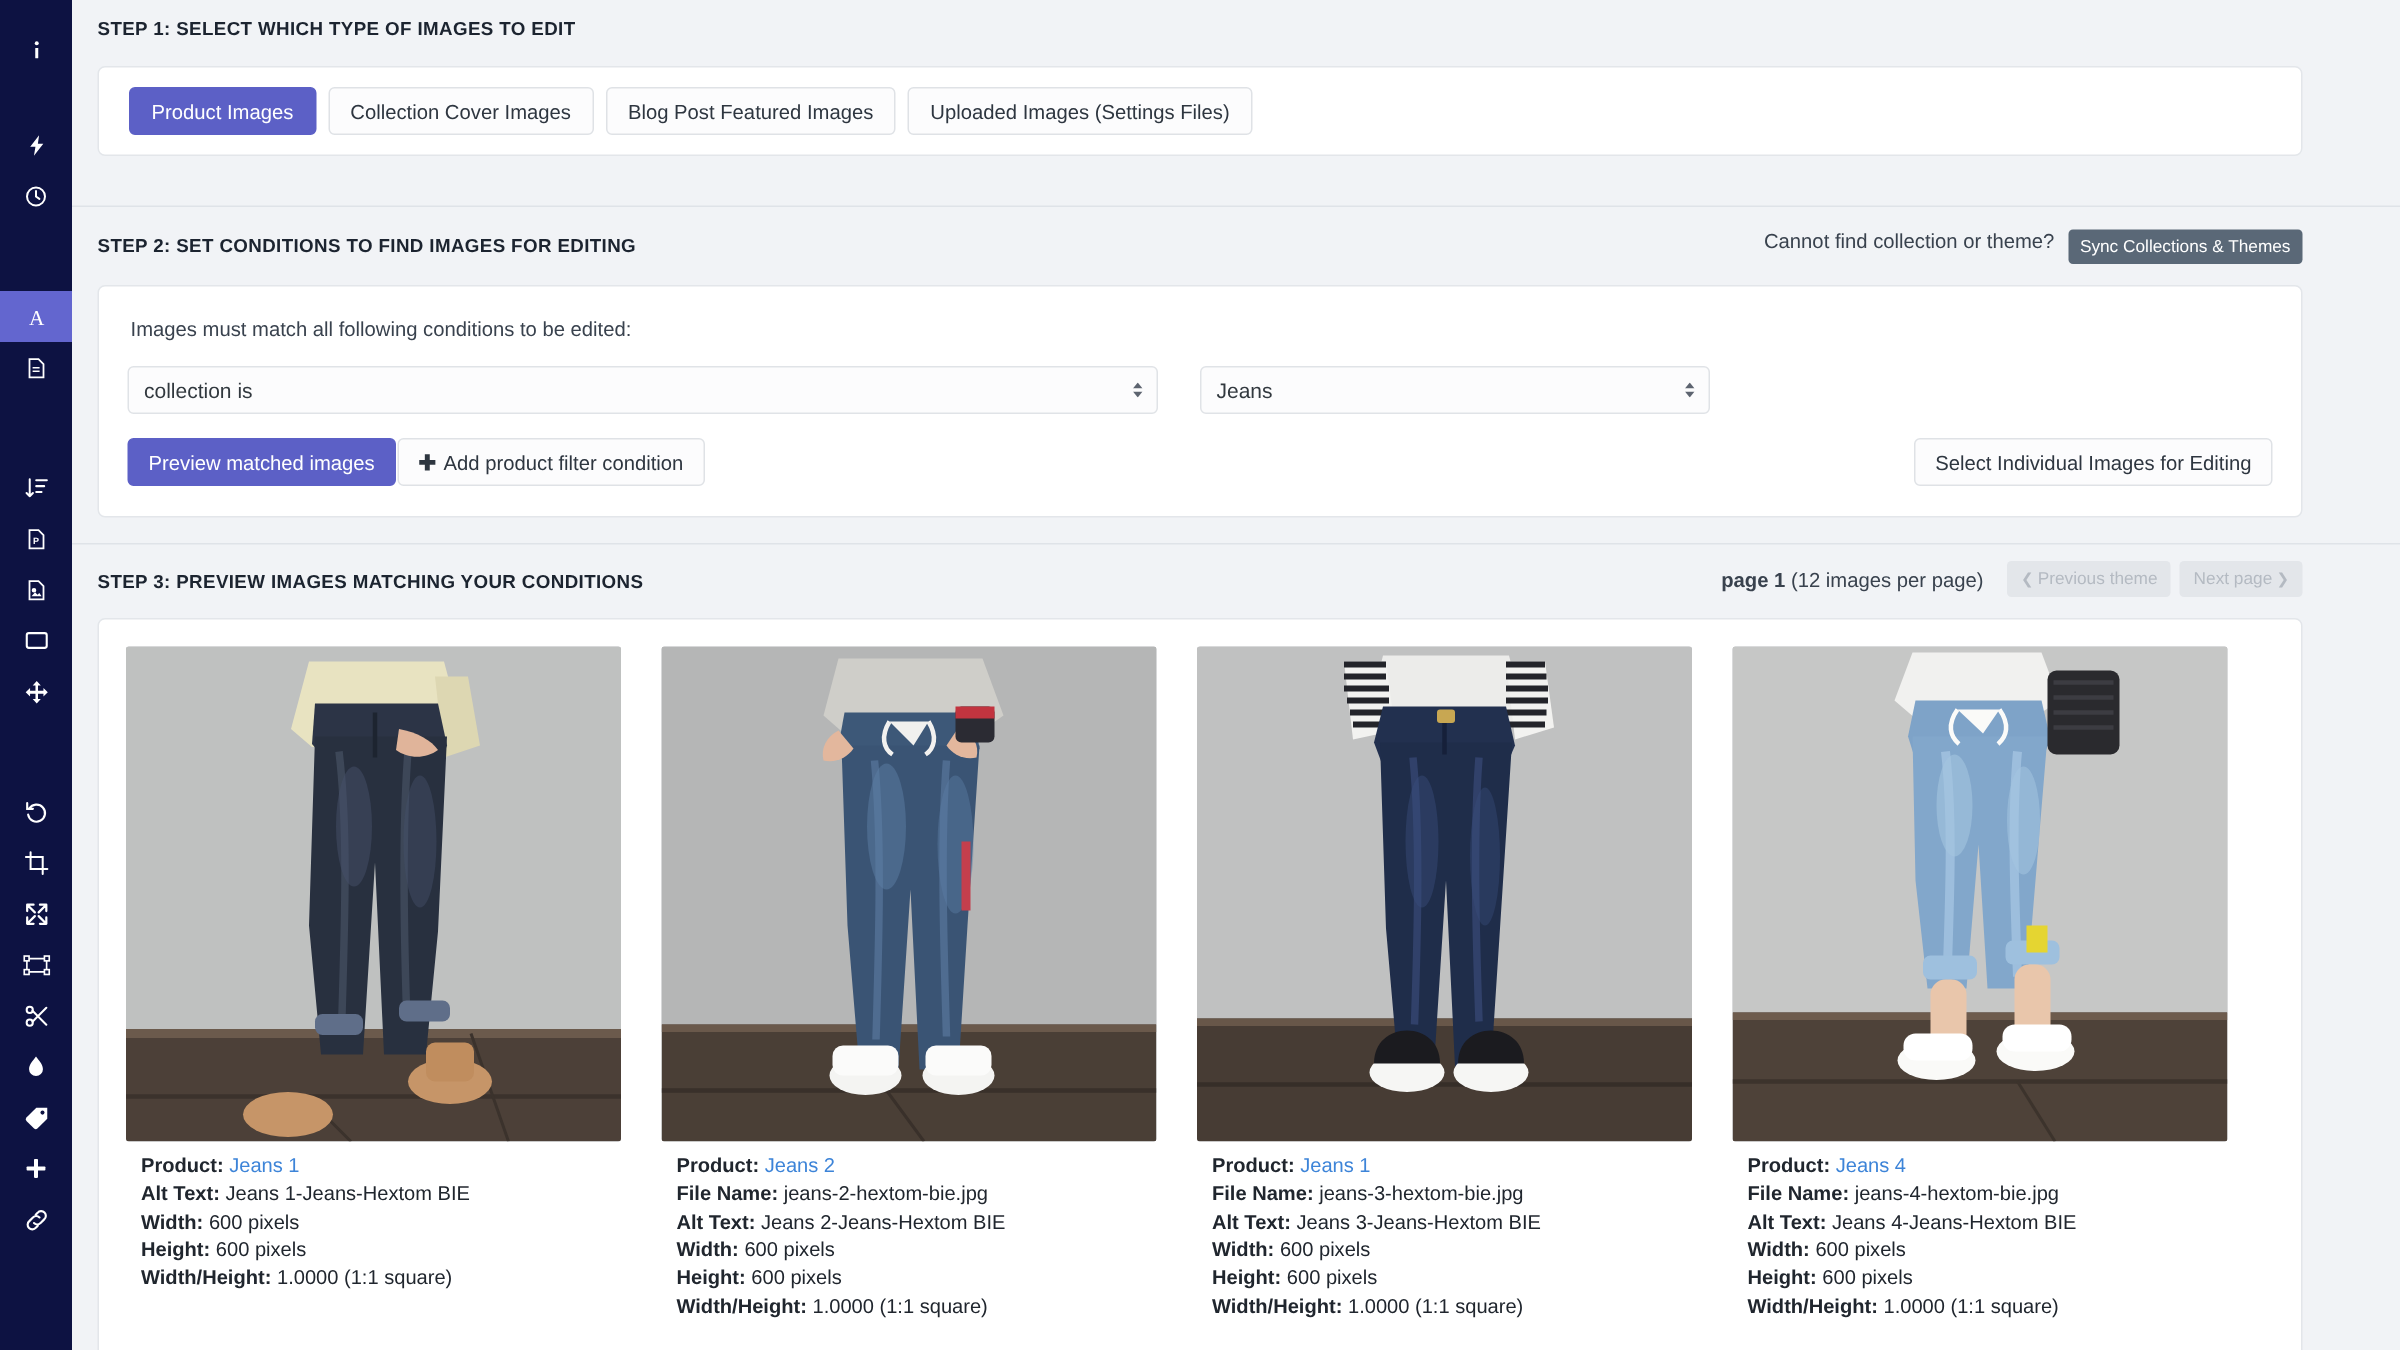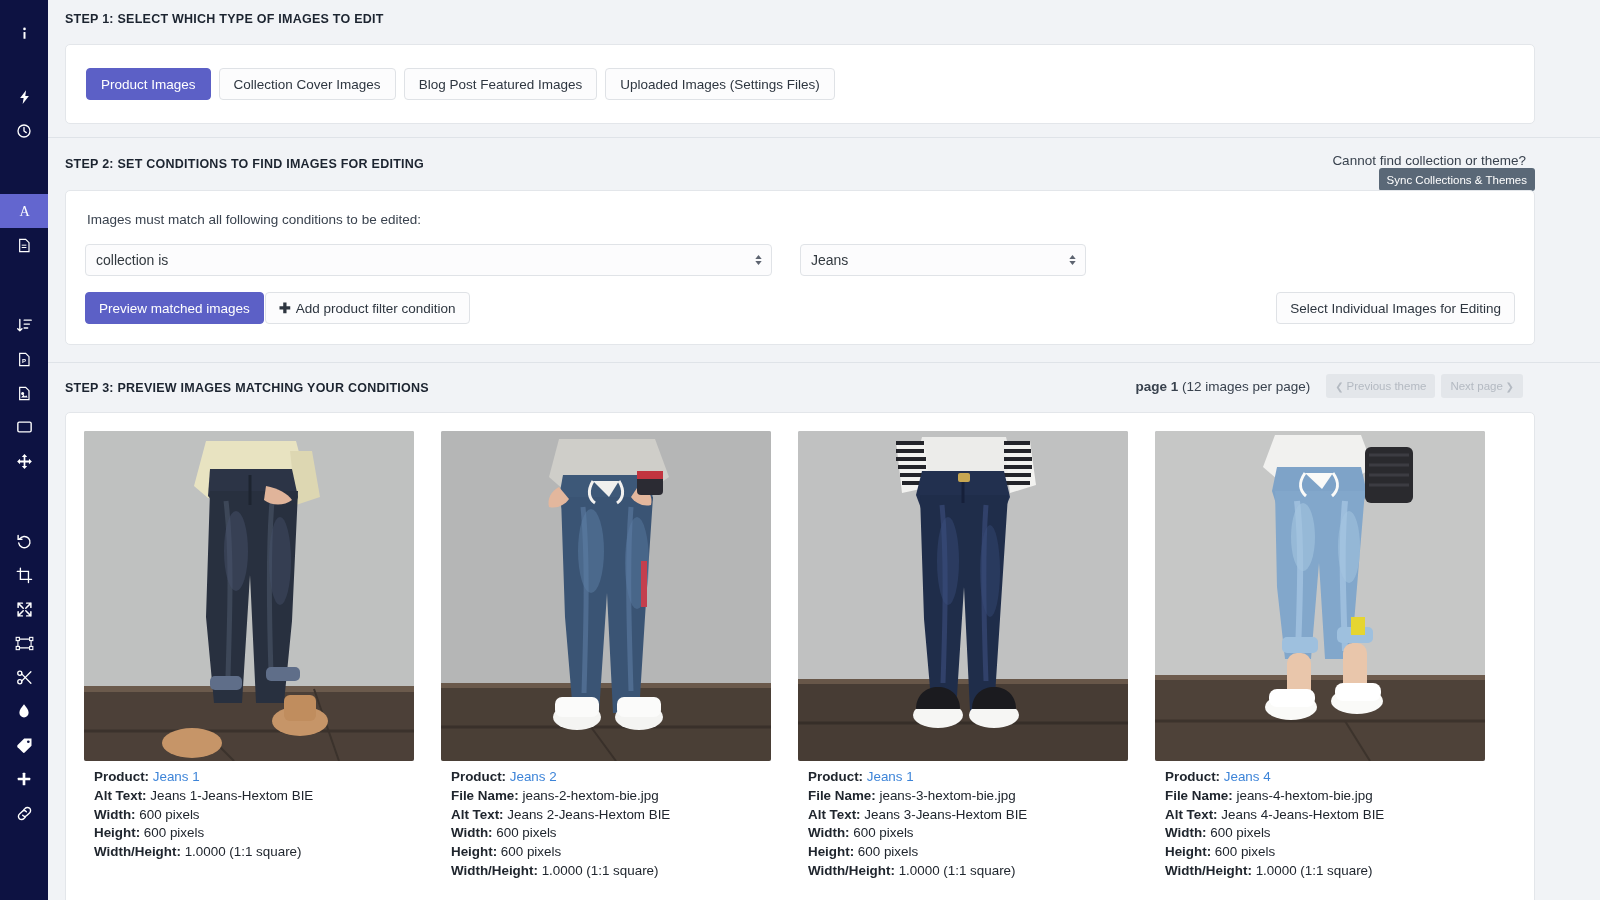--- a/index.html
+++ b/index.html
@@ -57,21 +57,21 @@
   .divider {
     height: 1px;
     background: #dfe3e8;
     width: 100%;
   }
 
   
   #step1-head { position: absolute; left: 17px; top: 12px; }
   #step1-panel {
     position: absolute; left: 17px; top: 44px;
-    width: 1470px; height: 80px;
+    width: 1470px; height: 60px;
     display: flex; align-items: center;
     padding-left: 20px;
   }
   .tab-btn {
     height: 32px;
     padding: 0 14px;
     display: flex; align-items: center; justify-content: center;
     font-size: 13.5px;
     color: #2e3640;
     background: #fcfcfd;
@@ -86,21 +86,21 @@
     border-color: #5c60c6;
     color: #ffffff;
   }
 
   #div1 { position: absolute; left: 0; top: 137px; }
 
   
   #step2-head { position: absolute; left: 17px; top: 157px; }
   #sync-row {
     position: absolute; right: 65px; top: 153px;
-    display: flex; align-items: flex-end; flex-direction: column;
+    display: flex; align-items: flex-start;
   }
   #sync-q { font-size: 13.5px; color: #39424e; margin-right: 9px; white-space: nowrap; }
   #sync-btn {
     height: 23px; padding: 0 8px;
     display: flex; align-items: center;
     background: #5a6877; color: #ffffff;
     font-size: 11.5px; border-radius: 3px;
     white-space: nowrap; cursor: pointer;
   }
 
@@ -117,21 +117,21 @@
     height: 32px;
     background: #fcfcfd;
     border: 1px solid #e0e3e7;
     border-radius: 4px;
     display: flex; align-items: center;
     padding: 0 10px;
     font-size: 14px; color: #32393f;
     cursor: pointer;
   }
   #sel-cond { left: 19px; width: 687px; }
-  #sel-val  { left: 734px; width: 286px; }
+  #sel-val  { left: 734px; width: 340px; }
   .spin {
     position: absolute; right: 9px; top: 50%;
     transform: translateY(-50%);
     display: flex; flex-direction: column; gap: 2px;
     color: #5d6470;
   }
 
   .act-btn {
     position: absolute; top: 101px;
     height: 32px; padding: 0 13px;
@@ -142,21 +142,21 @@
   #btn-preview { left: 19px; background: #5c60c6; border: 1px solid #5c60c6; color: #fff; }
   #btn-addcond { left: 199px; background: #fcfcfd; border: 1px solid #dfe2e6; color: #2e3640; }
   #btn-select  { right: 19px; background: #fcfcfd; border: 1px solid #dfe2e6; color: #2e3640; }
   .plus-g { font-size: 14px; margin-right: 5px; font-weight: 700; }
 
   #div2 { position: absolute; left: 0; top: 362px; }
 
   
   #step3-head { position: absolute; left: 17px; top: 381px; }
   #page-row {
-    position: absolute; right: 77px; top: 374px;
+    position: absolute; right: 65px; top: 374px;
     display: flex; align-items: center;
   }
   #page-info { font-size: 13.5px; color: #39424e; margin-right: 10px; white-space: nowrap; }
   #page-info b { font-weight: 700; }
   .pg-btn {
     height: 24px; padding: 0 9px;
     display: flex; align-items: center;
     background: #e3e6ea; color: #b4bac2;
     font-size: 11.5px; border-radius: 3px;
     margin-left: 6px; white-space: nowrap;

